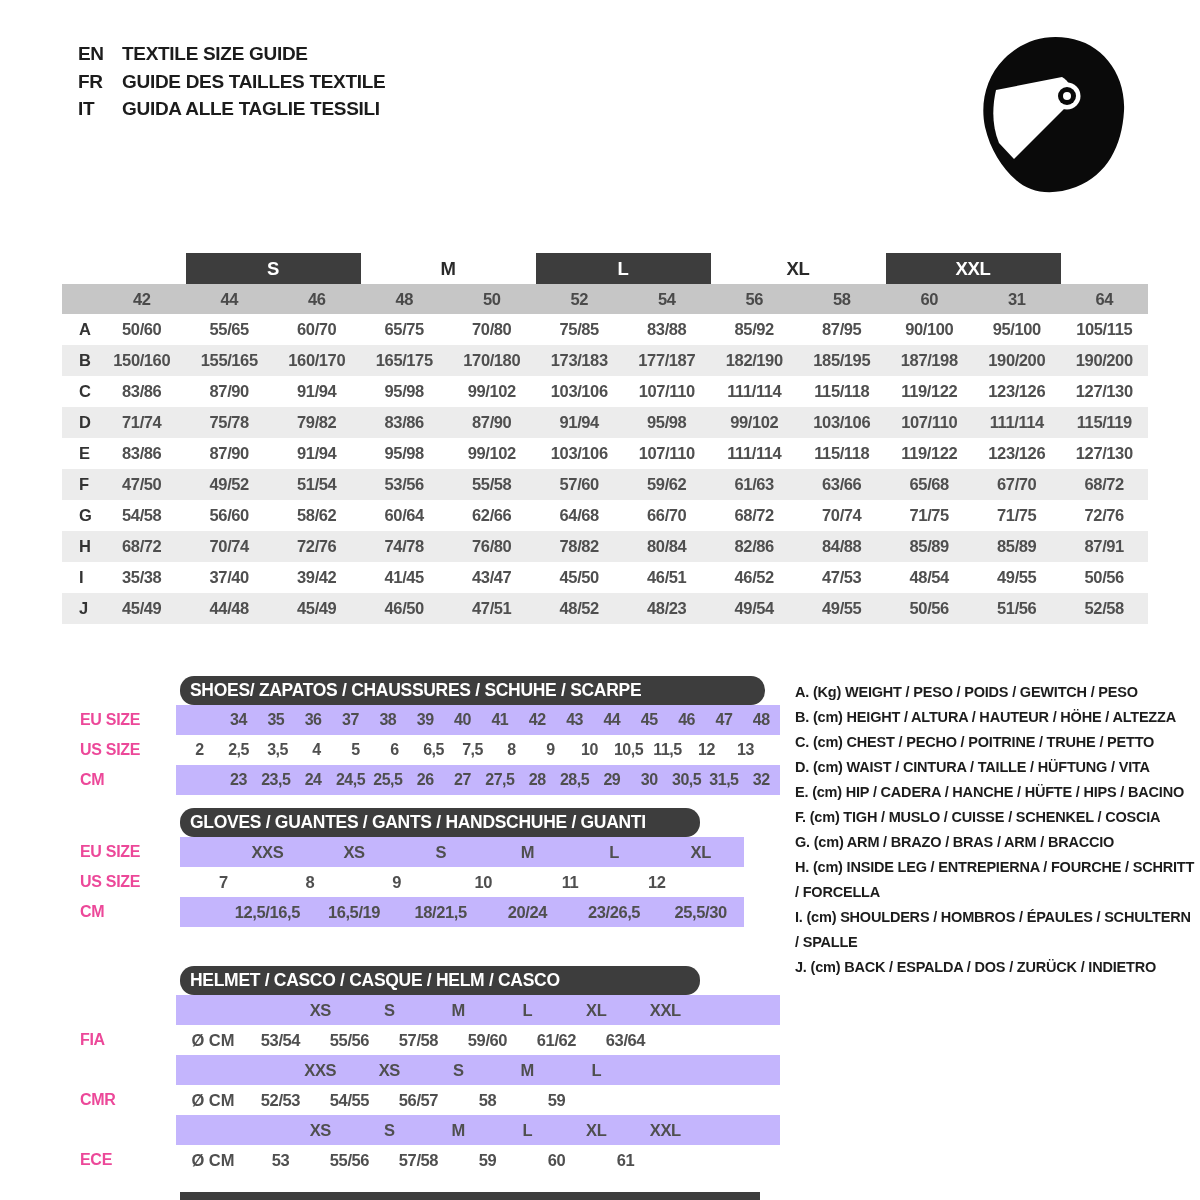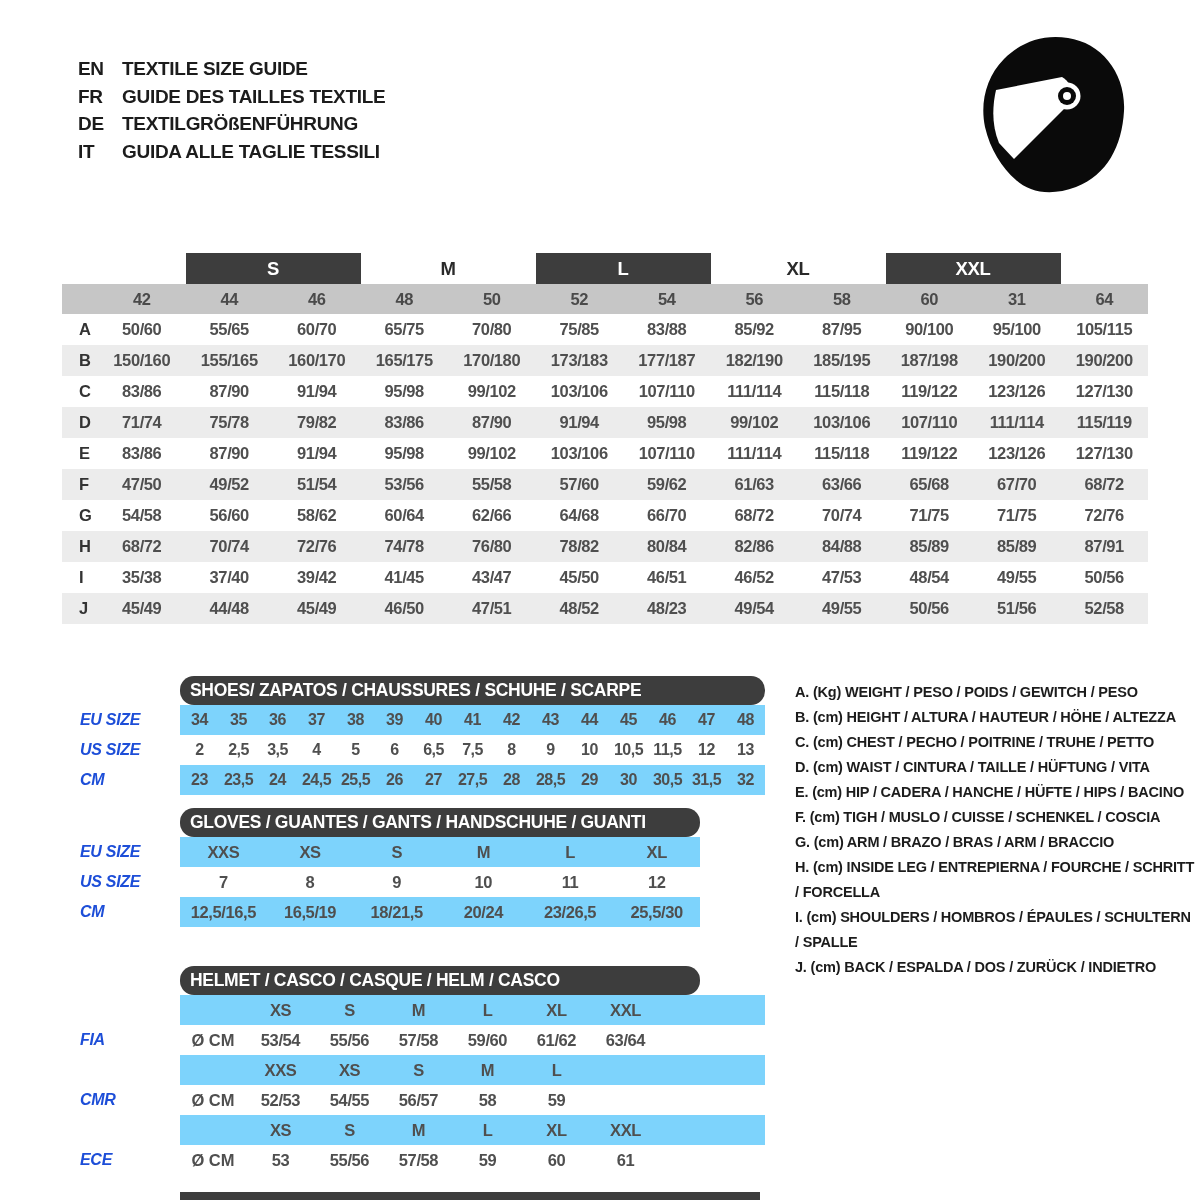--- a/index.html
+++ b/index.html
@@ -1,20 +1,20 @@
 <!DOCTYPE html>
 <html><head>
 <meta charset="utf-8">
 <style>
   html,body{margin:0;padding:0;background:#fff;}
   .page{position:relative;width:1200px;height:1200px;background:#fff;overflow:hidden;
         font-family:"Liberation Sans",sans-serif;font-weight:bold;color:#4f4f4f;}
 
   
-  .langs{position:absolute;left:78px;top:55px;}
+  .langs{position:absolute;left:78px;top:40px;}
   .lang-row{display:flex;line-height:27.5px;font-size:19px;color:#1c1c1c;letter-spacing:-0.3px;}
   .lang-code{width:44px;}
 
   
   .helmet-ic{position:absolute;left:975px;top:32px;width:160px;height:172px;}
 
   
   .main-table{position:absolute;left:62px;top:253px;width:1086px;font-size:16.5px;letter-spacing:-0.4px;}
   .grid13{display:grid;grid-template-columns:36px repeat(12,1fr);}
   .group-row{height:31px;}
@@ -30,23 +30,23 @@
   .mt-label{display:flex;align-items:center;padding-left:17px;color:#333;}
 
   
   .lower{position:absolute;left:60px;top:676px;width:720px;}
   .titlebar{height:29px;background:#3d3d3d;color:#fff;display:flex;align-items:center;
             padding-left:10px;font-size:17.5px;letter-spacing:-0.3px;margin-left:120px;box-sizing:border-box;border-radius:14px;}
   .titlebar.w-shoes{width:585px;}
   .titlebar.w-narrow{width:520px;}
   .lb-row{display:flex;height:30px;align-items:stretch;}
   .lb-label{width:120px;display:flex;align-items:center;padding-left:20px;box-sizing:border-box;
-            color:#1d4ed8;font-size:16px;letter-spacing:-0.3px;font-style:italic;}
+            color:#ec4899;font-size:16px;letter-spacing:-0.3px;}
   .lb-band{display:flex;}
-  .lb-band.gray{background:#7dd3fc;}
+  .lb-band.gray{background:#c4b5fd;padding-left:44px;}
   .shoes-body .lb-band{width:585px;}
   .shoes-body .lb-cell{flex:1;display:flex;align-items:center;justify-content:center;font-size:16px;letter-spacing:-0.5px;}
   .gloves-body .lb-band{width:520px;}
   .gloves-body .lb-cell{flex:1;display:flex;align-items:center;justify-content:center;font-size:16.5px;letter-spacing:-0.4px;}
   .helmet-body .lb-band{width:585px;}
   .hl-unit{width:66px;display:flex;align-items:center;justify-content:center;font-size:16.5px;}
   .hl-cell{width:69px;display:flex;align-items:center;justify-content:center;font-size:16.5px;letter-spacing:-0.4px;}
   .mt13{margin-top:13px;}
   .mt24{margin-top:39px;}
 
@@ -63,24 +63,20 @@
 <div class="page">
 
   <div class="langs">
       <div class="lang-row">
         <div class="lang-code">EN</div>
         <div class="lang-title">TEXTILE SIZE GUIDE</div>
       </div>
       <div class="lang-row">
         <div class="lang-code">FR</div>
         <div class="lang-title">GUIDE DES TAILLES TEXTILE</div>
-      </div>
-      <div class="lang-row">
-        <div class="lang-code">DE</div>
-        <div class="lang-title">TEXTILGRÖßENFÜHRUNG</div>
       </div>
       <div class="lang-row">
         <div class="lang-code">IT</div>
         <div class="lang-title">GUIDA ALLE TAGLIE TESSILI</div>
       </div>
     </div>
 
   <svg class="helmet-ic" viewBox="0 0 160 172" xmlns="http://www.w3.org/2000/svg">
     <path fill="#0a0a0a" d="M93 6 C127 11 151 42 149 79 C147 114 132 143 101 155 C77 164 55 161 41 148 C27 136 15 117 10 95 C5 71 11 45 29 27 C46 10 68 2 93 6 Z"></path>
     <path fill="#ffffff" d="M21 58 L87 45 C96 50 100 62 95 71 L39 127 L24 111 C17 94 17 76 21 58 Z"></path>

